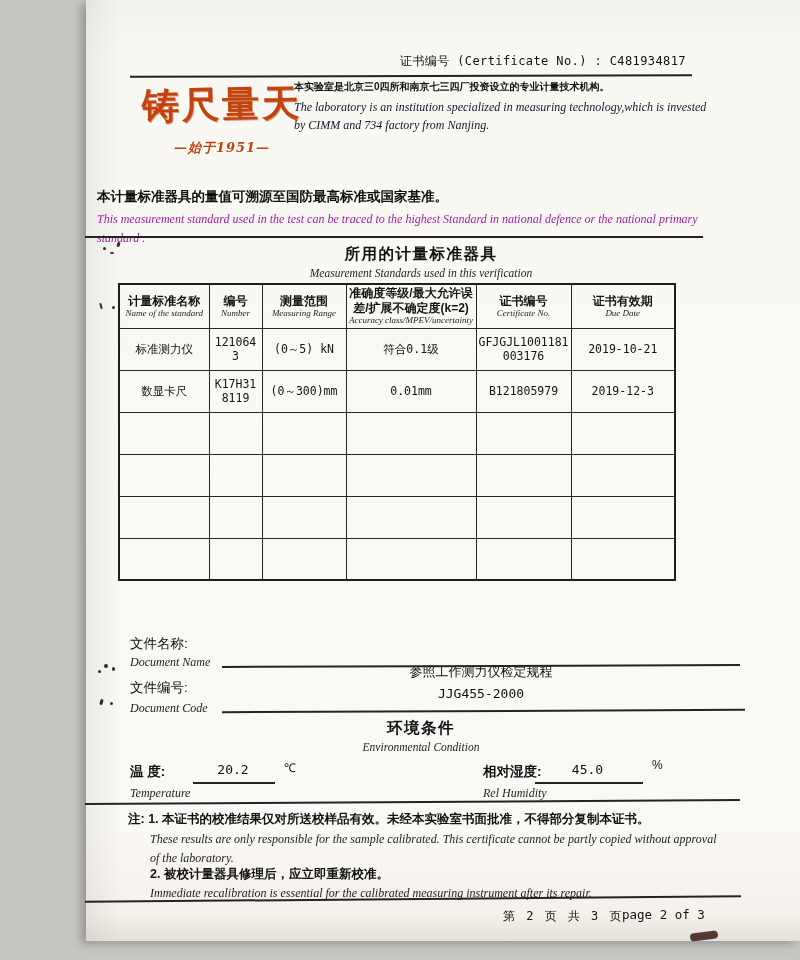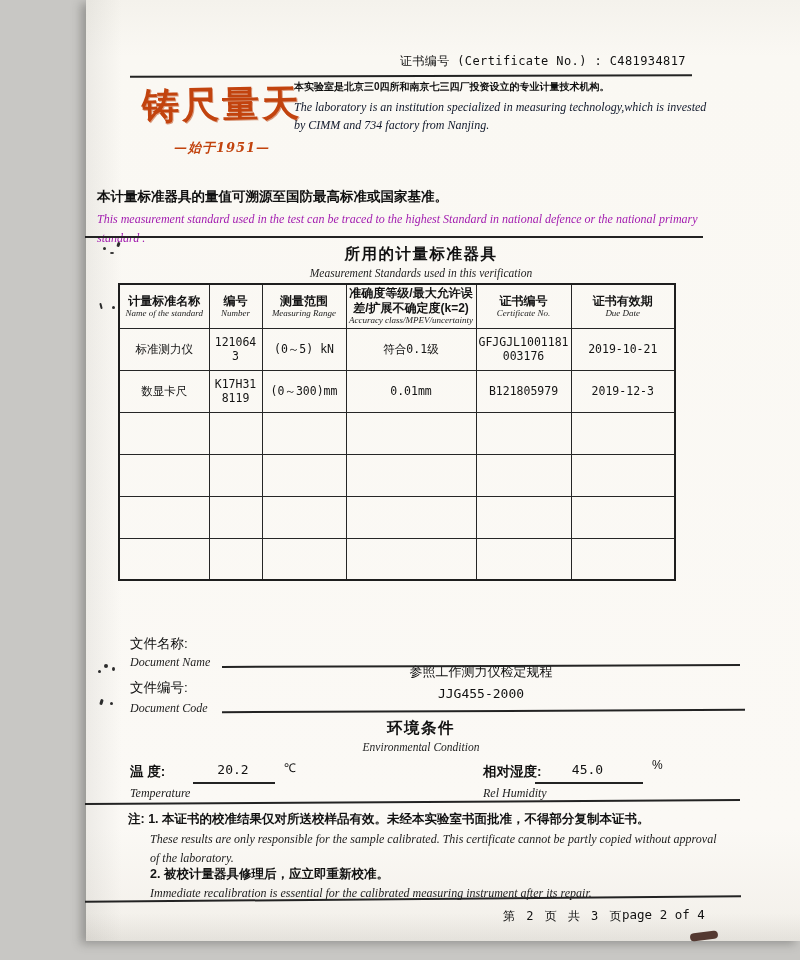--- a/index.html
+++ b/index.html
@@ -202,21 +202,21 @@
   <div class="rule" style="left:85px;top:801px;width:655px;transform:rotate(-0.35deg);"></div>
 
   <div class="abs note-zh" style="left:128px;top:811px;width:592px;">注: 1. 本证书的校准结果仅对所送校样品有效。未经本实验室书面批准，不得部分复制本证书。</div>
   <div class="abs note-en serif-it" style="left:150px;top:830px;width:578px;">These results are only responsible for the sample calibrated. This certificate cannot be partly copied without approval of the laboratory.</div>
   <div class="abs note-zh" style="left:150px;top:866px;width:560px;">2. 被校计量器具修理后，应立即重新校准。</div>
   <div class="abs note-en serif-it" style="left:150px;top:884px;width:578px;">Immediate recalibration is essential for the calibrated measuring instrument after its repair.</div>
 
   <div class="rule" style="left:85px;top:898px;width:656px;transform:rotate(-0.5deg);"></div>
 
   <div class="abs footer-zh mono" style="left:503px;top:908px;">第 2 页 共 3 页</div>
-  <div class="abs footer-en mono" style="left:622px;top:907px;">page 2 of 4</div>
+  <div class="abs footer-en mono" style="left:622px;top:907px;">page 2 of 3</div>
 
   <div>
     <div class="speck" style="left:103px;top:247px;width:3px;height:3px;"></div>
     <div class="speck" style="left:110px;top:252px;width:4px;height:2px;"></div>
     <div class="speck" style="left:117px;top:242px;width:3px;height:5px;border-radius:2px;transform:rotate(20deg);"></div>
     <div class="speck" style="left:100px;top:303px;width:2px;height:6px;border-radius:1px;transform:rotate(-15deg);"></div>
     <div class="speck" style="left:112px;top:306px;width:3px;height:3px;"></div>
     <div class="speck" style="left:104px;top:664px;width:4px;height:4px;"></div>
     <div class="speck" style="left:98px;top:670px;width:3px;height:3px;"></div>
     <div class="speck" style="left:112px;top:667px;width:3px;height:4px;"></div>

